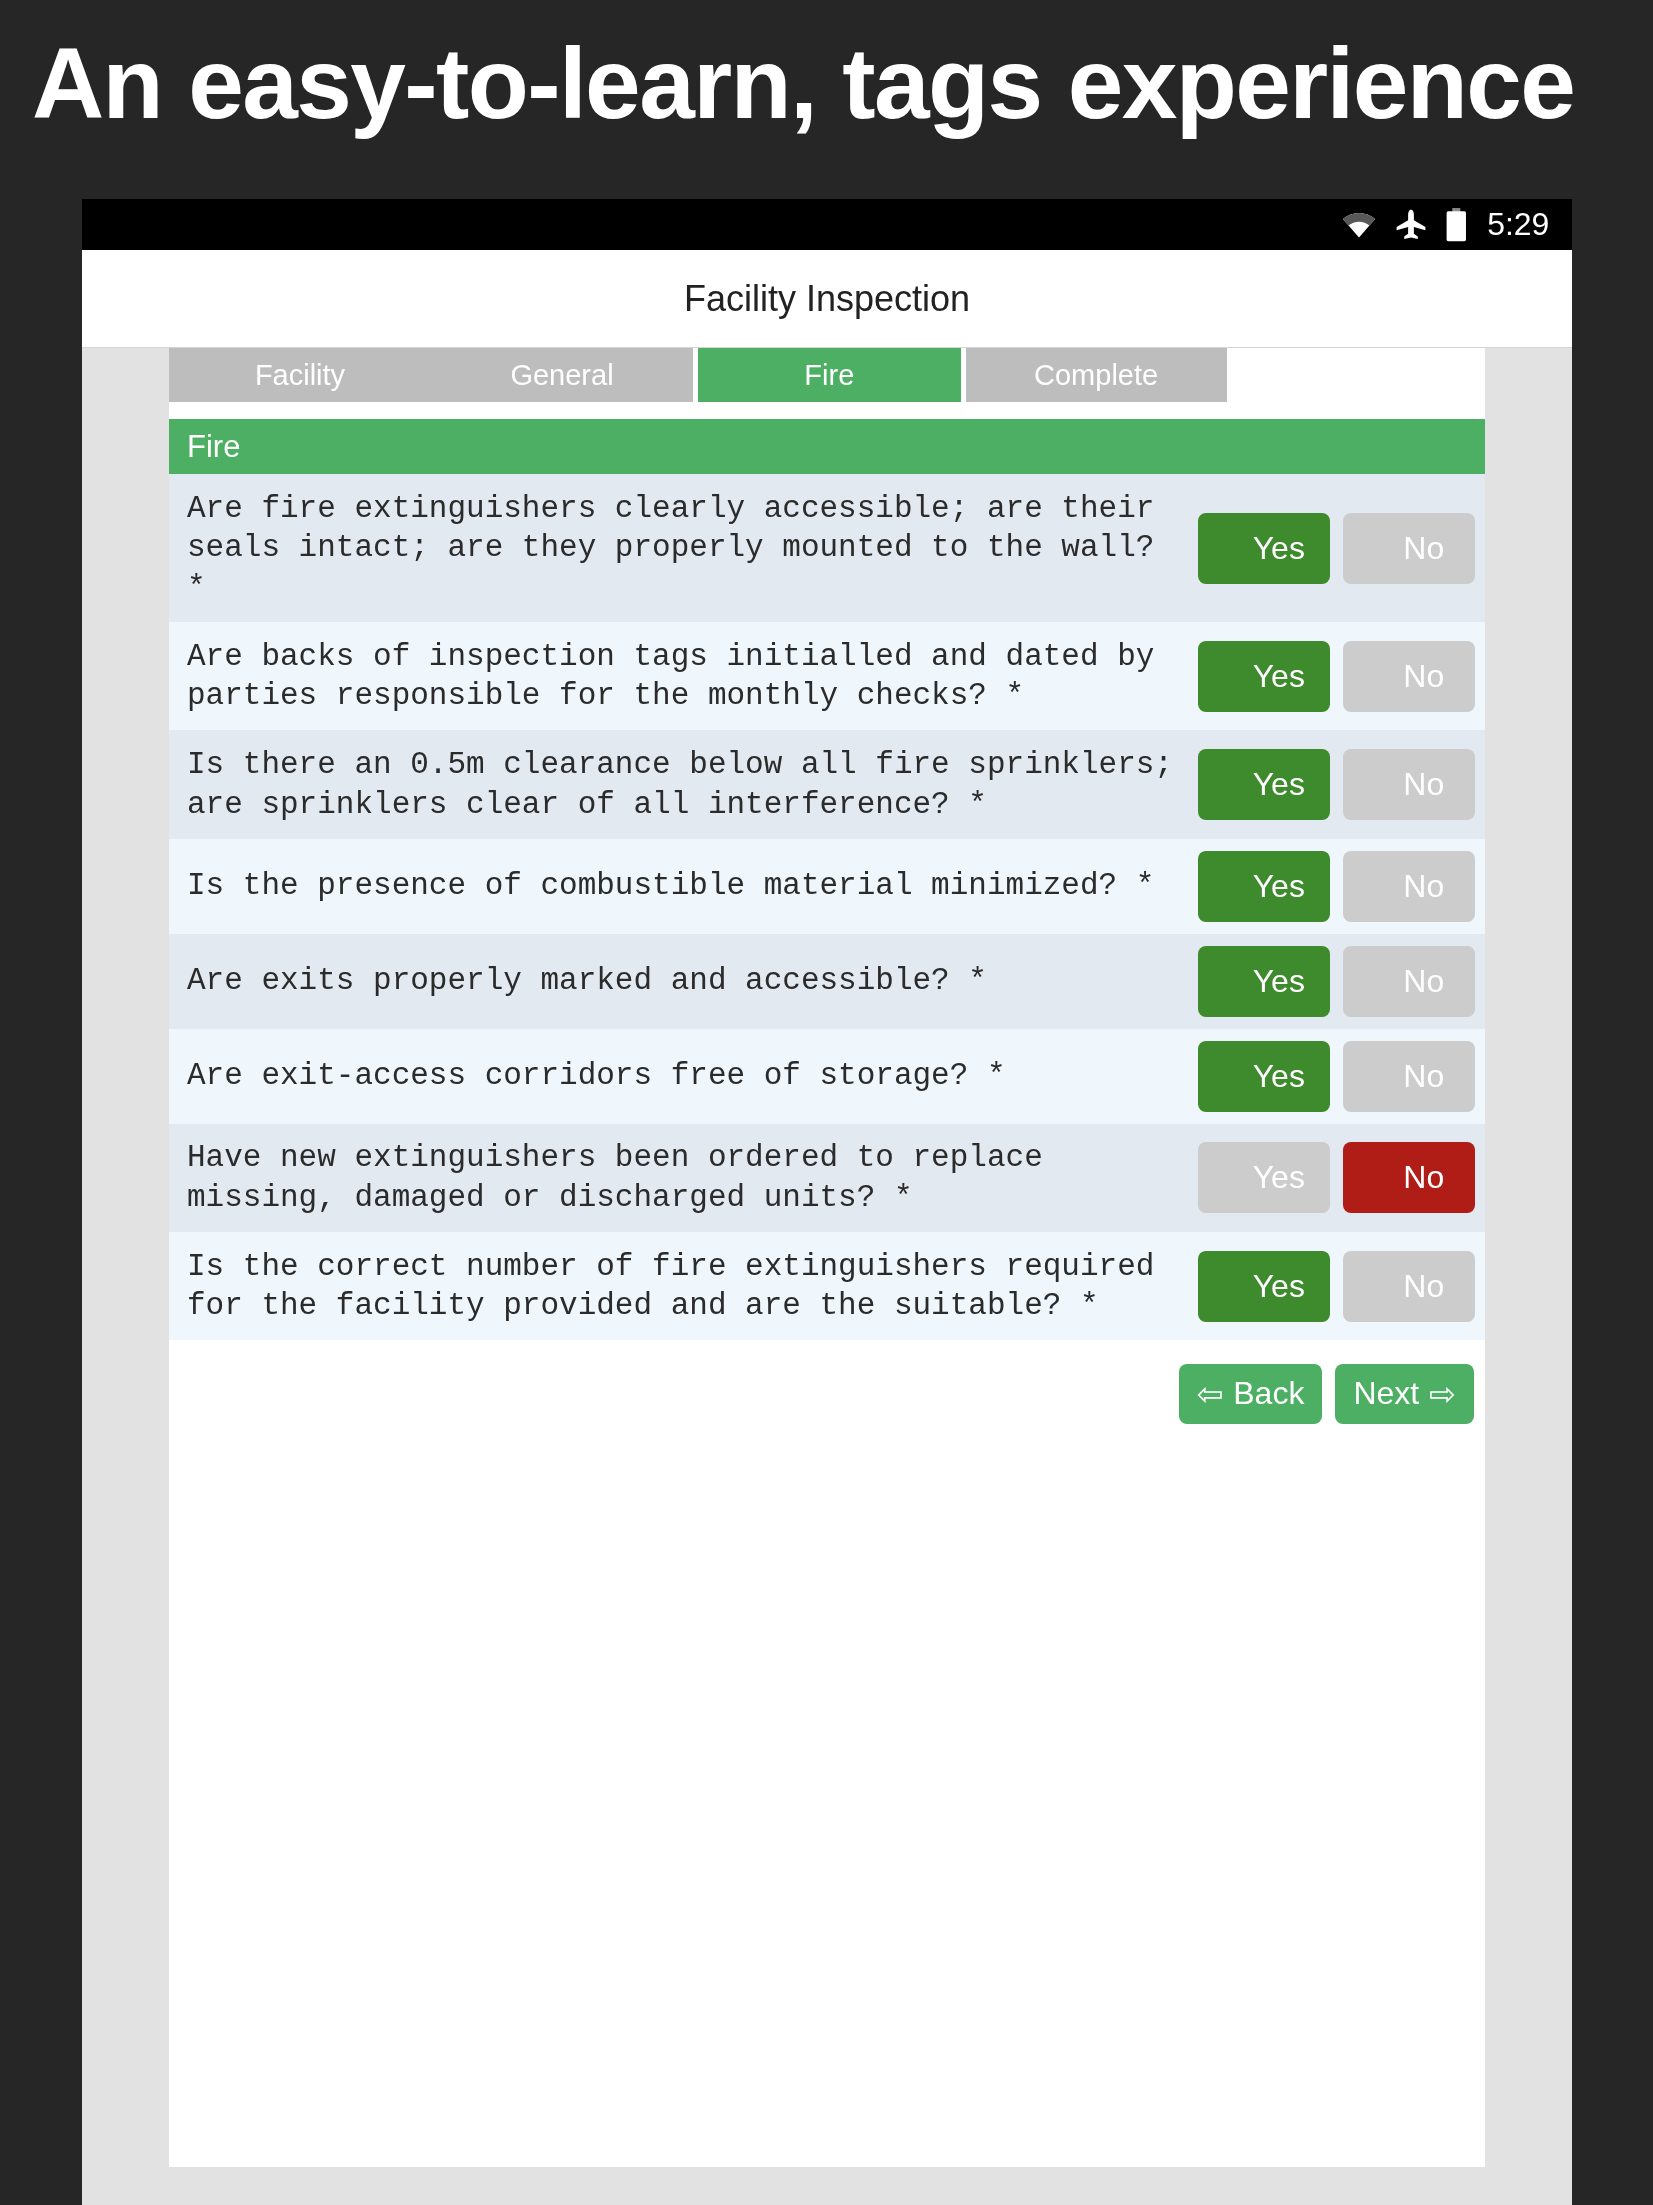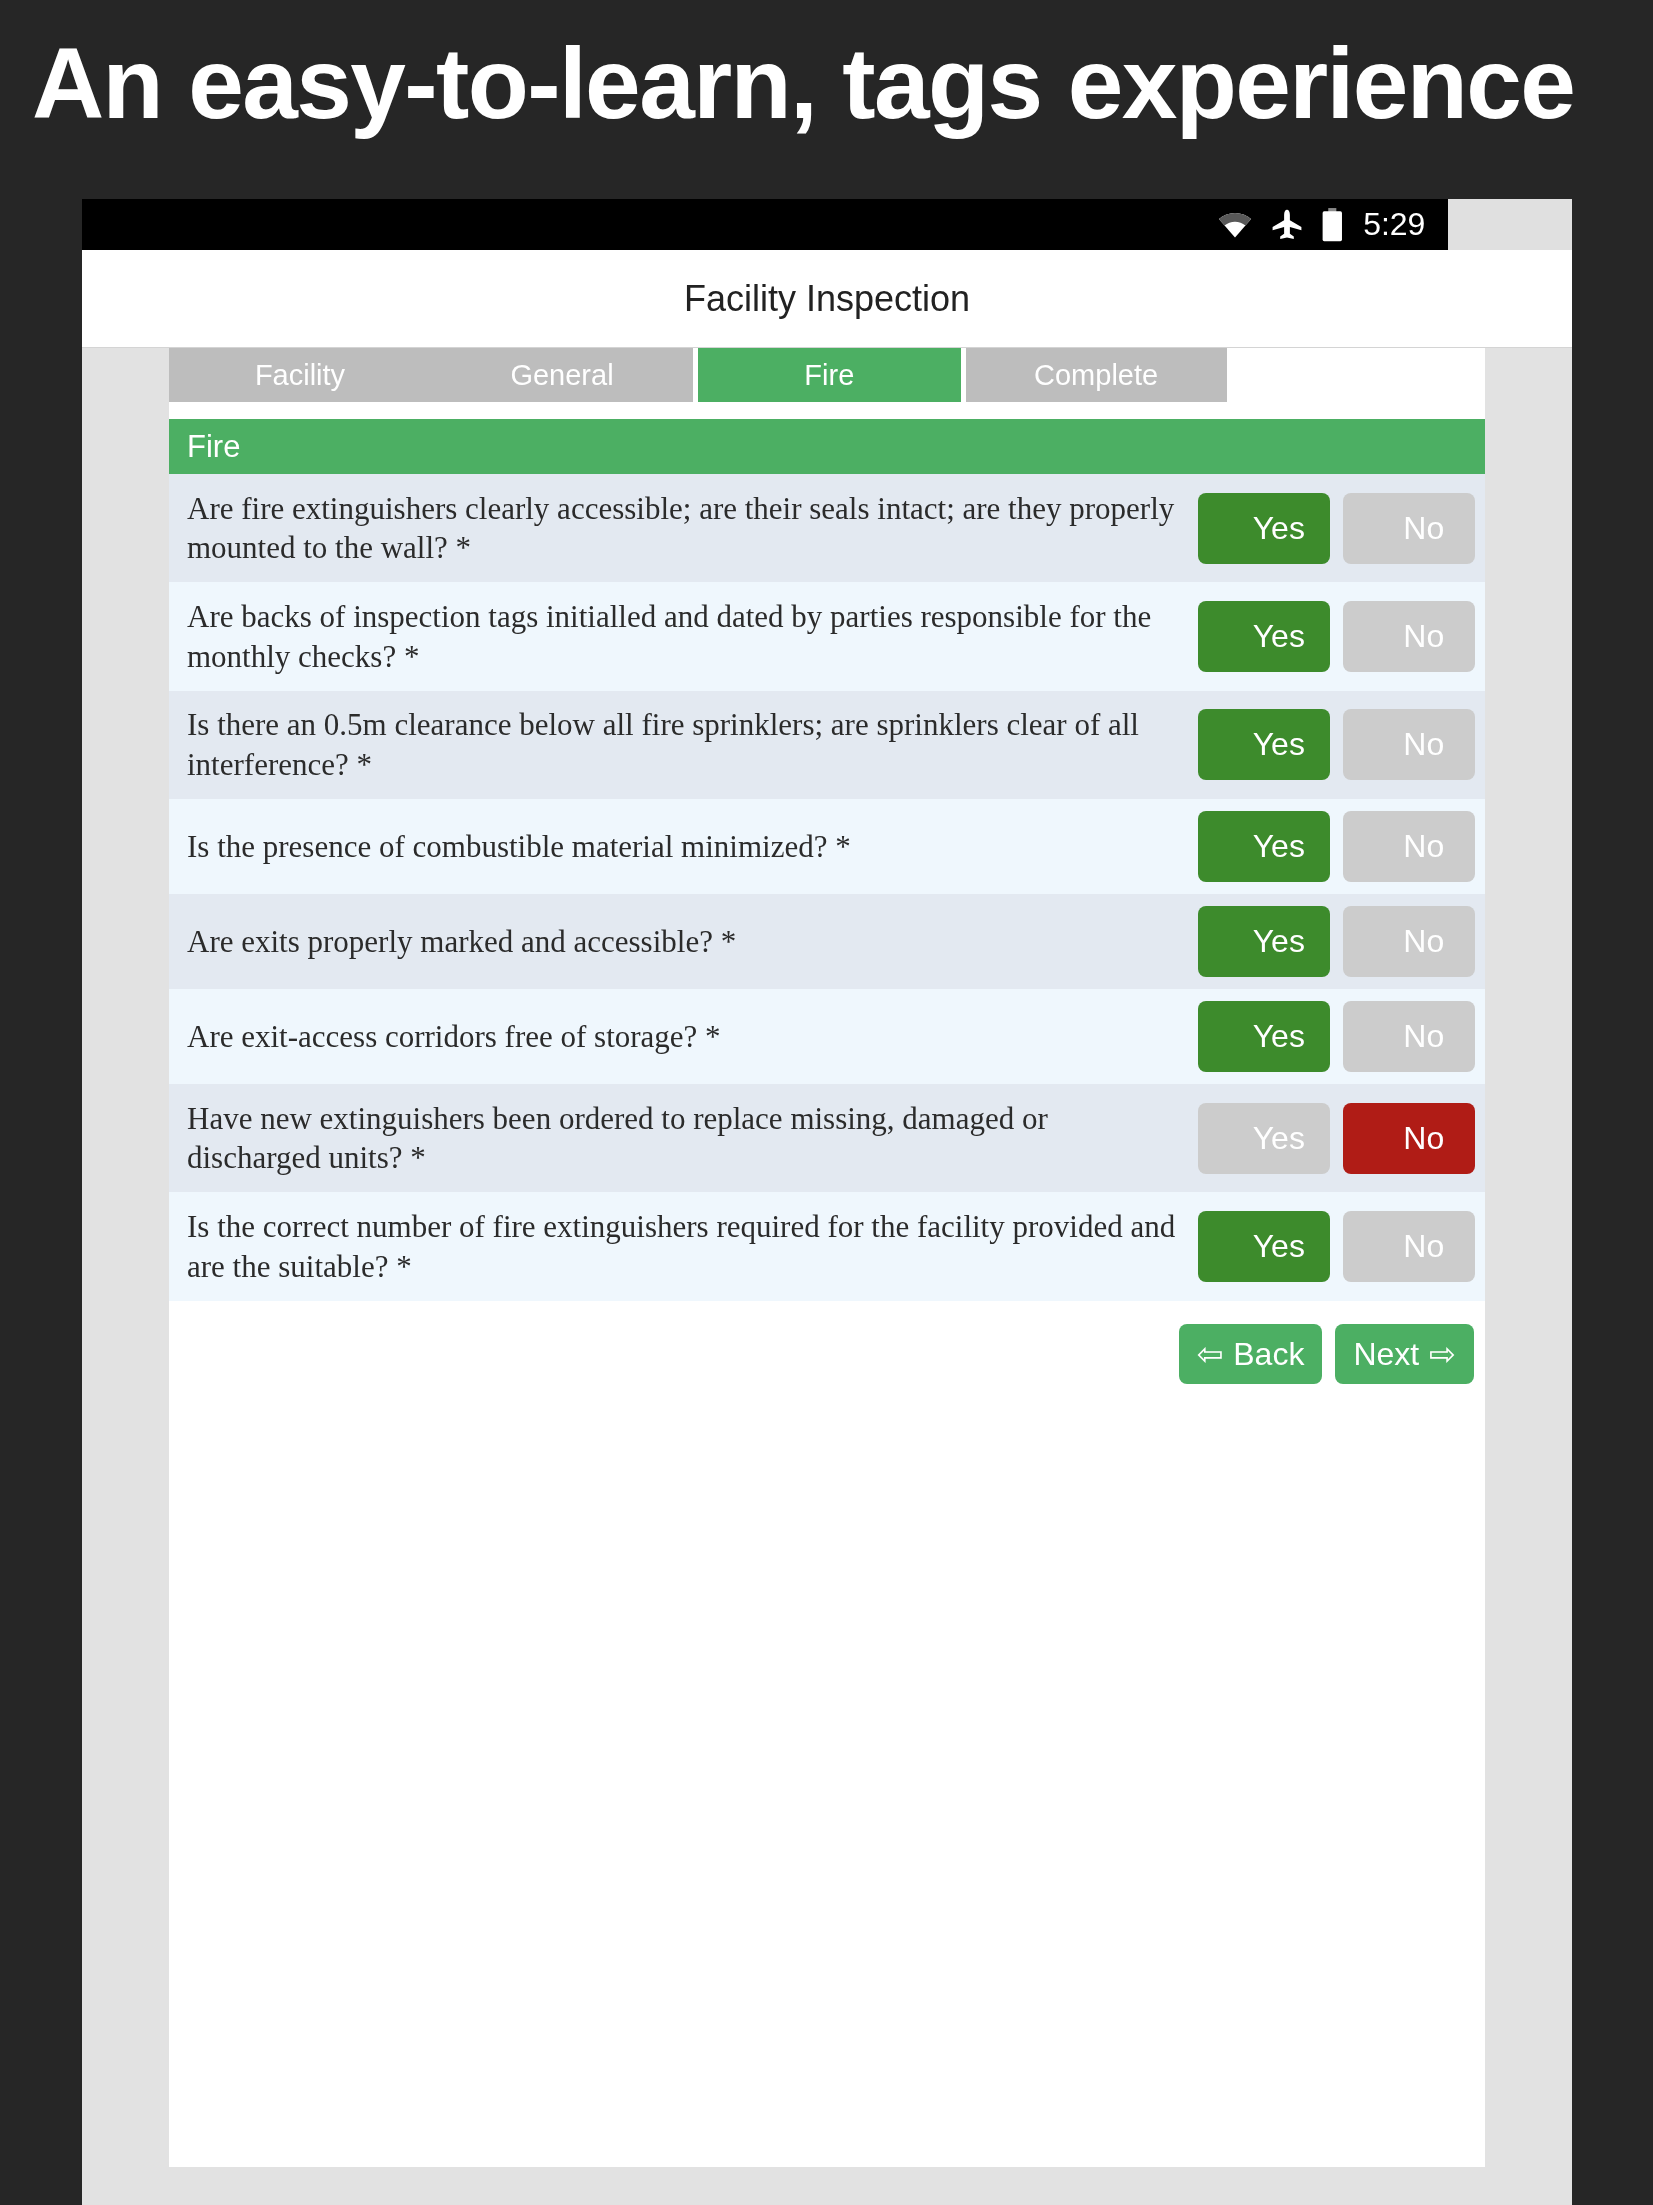--- a/index.html
+++ b/index.html
@@ -46,21 +46,21 @@
     height: 2006px;
     background: #e0e0e0;
     overflow: hidden;
   }
 
   
   .statusbar {
     position: absolute;
     left: 0;
     top: 0;
-    width: 1366px;
+    width: 1490px;
     height: 51px;
     background: #000000;
     display: flex;
     align-items: center;
     justify-content: flex-end;
     padding-right: 22.6px;
     box-sizing: border-box;
     padding-left: 24px;
   }
   .statusbar .icon {
@@ -161,21 +161,21 @@
   }
   .qrow.odd  { background: #e3e9f1; }
   .qrow.even { background: #eff7fd; }
 
   .qtext {
     flex: 1 1 auto;
     font-size: 31px;
     color: #2b2b2b;
     line-height: 1.28;
     padding: 14.5px 16px 14.5px 0;
-    font-family: Liberation Serif, serif;
+    font-family: Liberation Mono, monospace;
   }
 
   .answers {
     flex: 0 0 auto;
     display: flex;
     gap: 13px;
     align-items: center;
   }
   .ans {
     width: 103px;

